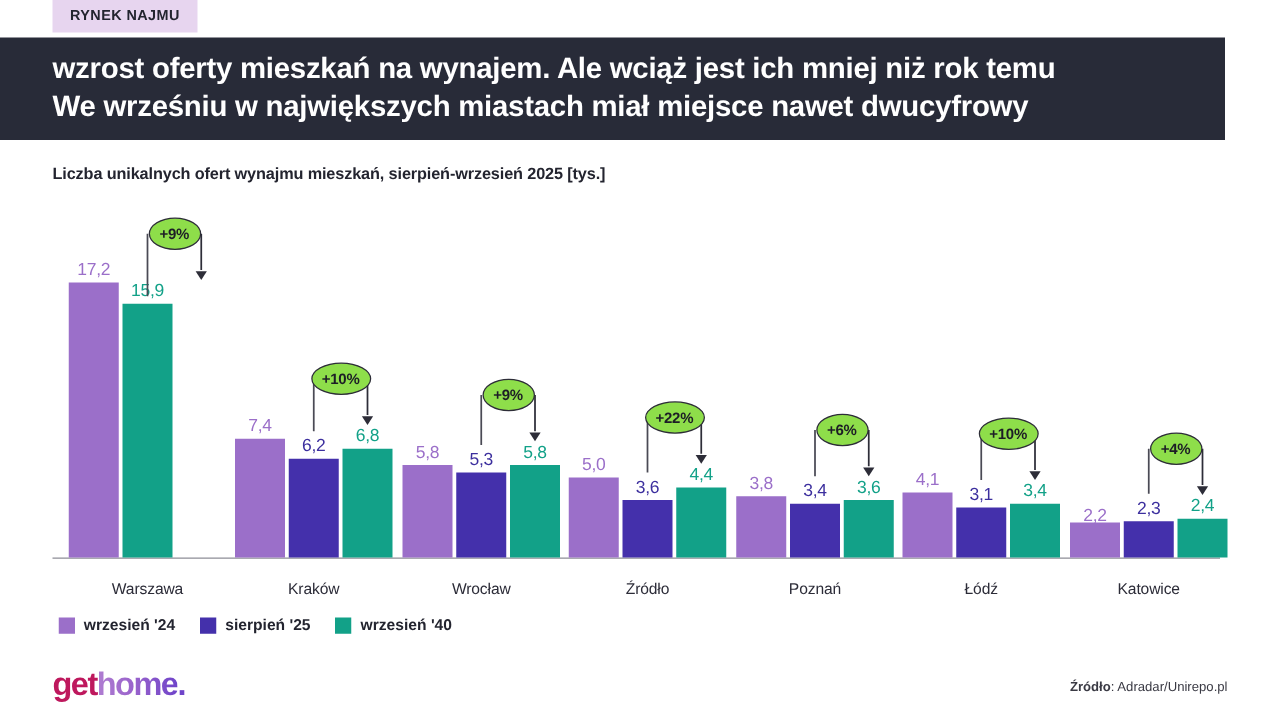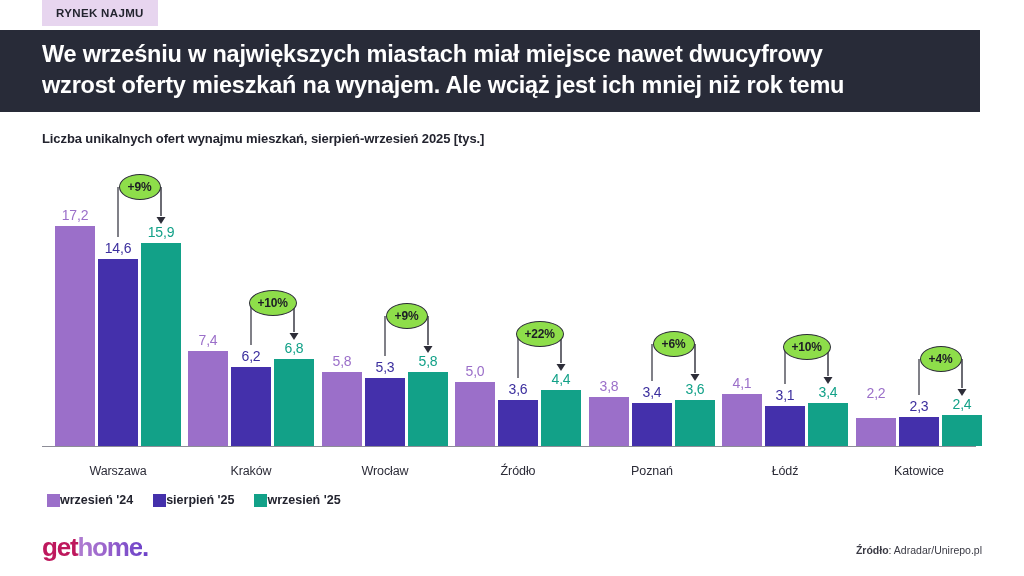--- a/index.html
+++ b/index.html
@@ -95,21 +95,21 @@
     font-size: 12px; font-weight: bold; color: #1d1d26;
     letter-spacing: -.2px;
     white-space: nowrap;
   }
 
   
   .legend {
     position: absolute; left: 47px; top: 493px;
     display: flex; align-items: center; gap: 20px;
   }
-  .legend-item { display: flex; align-items: center; }
+  .legend-item { display: flex; align-items: center; gap: 7px; }
   .legend-swatch { width: 13px; height: 13px; }
   .legend-swatch.s0 { background: #9b6fc9; }
   .legend-swatch.s1 { background: #4430ab; }
   .legend-swatch.s2 { background: #12a188; }
   .legend-text { font-size: 12.5px; font-weight: bold; color: #23242f; }
 
   
   .logo {
     position: absolute; left: 42px; top: 532px;
     font-size: 26px; font-weight: bold; letter-spacing: -1.2px;
@@ -130,39 +130,35 @@
 </head>
 <body>
 
 <div id="root">
 
   <div class="cat-tag">
     <span>RYNEK NAJMU</span>
   </div>
 
   <div class="headline-band">
+    <div class="headline-line">wzrost oferty mieszkań na wynajem. Ale wciąż jest ich mniej niż rok temu</div>
     <div class="headline-line">We wrześniu w największych miastach miał miejsce nawet dwucyfrowy</div>
-    <div class="headline-line">wzrost oferty mieszkań na wynajem. Ale wciąż jest ich mniej niż rok temu</div>
   </div>
 
   <div class="subtitle">Liczba unikalnych ofert wynajmu mieszkań, sierpień-wrzesień 2025  [tys.]</div>
 
   <div class="chart" id="chart">
     <div class="axis-line"></div>
   <div class="group" style="left: 55px; width: 126px;">
         <div class="bars">
           <div class="bar-wrap">
             <div class="bar-label s0" style="bottom: 223px;">17,2</div>
             <div class="bar s0" style="height: 220px;"></div>
           </div>
           <div class="bar-wrap">
-            <div class="bar-label s1" style="bottom: 190px;">14,6</div>
-            <div class="bar s1" style="height: 187px;"></div>
-          </div>
-          <div class="bar-wrap">
             <div class="bar-label s2" style="bottom: 206px;">15,9</div>
             <div class="bar s2" style="height: 203px;"></div>
           </div>
         </div>
         <div class="cat-label" style="bottom: -32px;">Warszawa</div>
       </div>
       <div class="badge-box" style="left: 0px; top: 0px; width: 1024px; height: 320px; pointer-events: none;">
         <svg class="badge-svg" width="1024" height="320">
           <line x1="118" y1="27" x2="118" y2="77" stroke="#4a4a55" stroke-width="1.4"></line>
           <line x1="161" y1="27" x2="161" y2="56" stroke="#2d2d38" stroke-width="1.4"></line>
@@ -291,21 +287,21 @@
         <svg class="badge-svg" width="1024" height="320">
           <line x1="785" y1="187" x2="785" y2="224" stroke="#4a4a55" stroke-width="1.4"></line>
           <line x1="828" y1="187" x2="828" y2="216" stroke="#2d2d38" stroke-width="1.4"></line>
           <polygon points="823.5,217 832.5,217 828,224" fill="#2d2d38"></polygon>
         </svg>
         <div class="badge-pill" style="left: 782.5px; top: 174px; width: 48px; height: 26px;">+10%</div>
       </div>
       <div class="group" style="left: 856px; width: 126px;">
         <div class="bars">
           <div class="bar-wrap">
-            <div class="bar-label s0" style="bottom: 45px;">2,2</div>
+            <div class="bar-label s0" style="bottom: 26px;">2,2</div>
             <div class="bar s0" style="height: 28px;"></div>
           </div>
           <div class="bar-wrap">
             <div class="bar-label s1" style="bottom: 32px;">2,3</div>
             <div class="bar s1" style="height: 29px;"></div>
           </div>
           <div class="bar-wrap">
             <div class="bar-label s2" style="bottom: 34px; margin-top: 16px;">2,4</div>
             <div class="bar s2" style="height: 31px;"></div>
           </div>
@@ -326,21 +322,21 @@
       <div class="legend-item">
         <span class="legend-swatch s0"></span>
         <span class="legend-text">wrzesień '24</span>
       </div>
       <div class="legend-item">
         <span class="legend-swatch s1"></span>
         <span class="legend-text">sierpień '25</span>
       </div>
       <div class="legend-item">
         <span class="legend-swatch s2"></span>
-        <span class="legend-text">wrzesień '25</span>
+        <span class="legend-text">wrzesień '40</span>
       </div>
     </div>
 
   <div class="logo"><span class="get">get</span><span class="home">home</span><span class="dot">.</span></div>
 
   <div class="source"><b>Źródło</b><span>: Adradar/Unirepo.pl</span></div>
 
 </div>
 
 </body></html>

